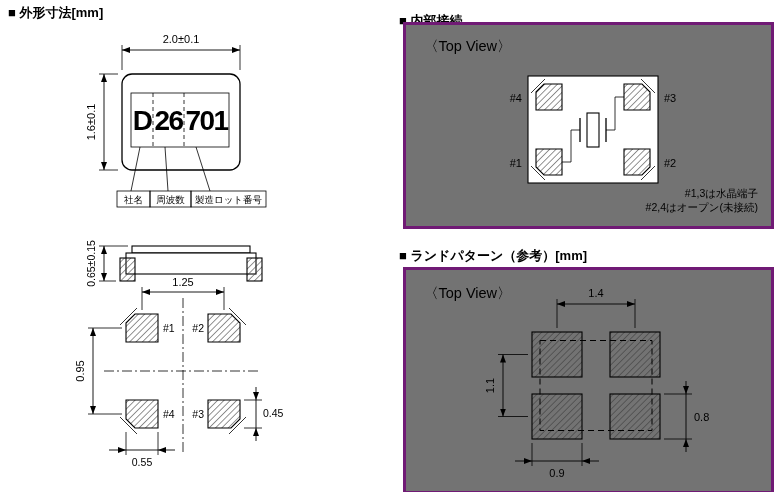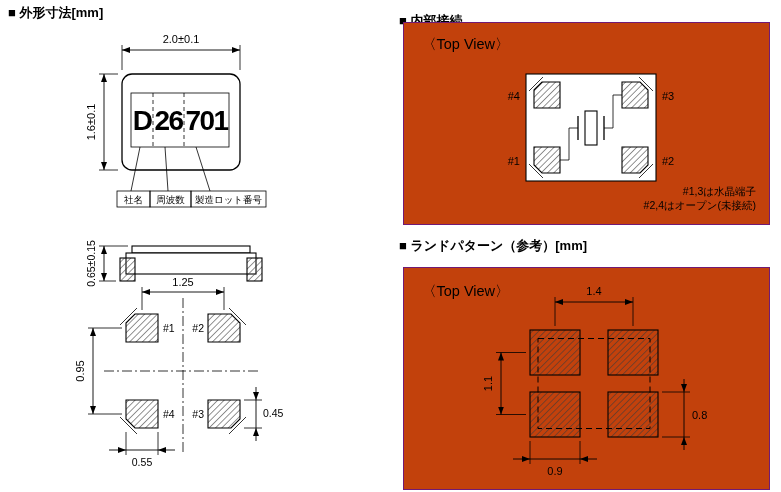--- a/index.html
+++ b/index.html
@@ -1,20 +1,20 @@
 <!DOCTYPE html>
 <html><head>
 <meta charset="utf-8">
 <style>
   html,body{margin:0;padding:0;background:#fff;}
   .page{position:relative;width:781px;height:492px;background:#ffffff;overflow:hidden;
         font-family:"Liberation Sans","DejaVu Sans",sans-serif;color:#000;}
   .abs{position:absolute;}
   .sec-title{position:absolute;font-size:13px;font-weight:bold;white-space:nowrap;}
-  .panel{position:absolute;border:1px solid #701a75;background:#c2410c;}
+  .panel{position:absolute;border:3px solid #701a75;background:#737373;}
   svg text{font-family:"Liberation Sans","DejaVu Sans",sans-serif;fill:#000;}
   .t-dim{font-size:11px;}
   .t-sm{font-size:10.5px;}
   .t-mark{font-size:28px;font-weight:bold;letter-spacing:-1.5px;}
   .t-legend{font-size:9.5px;}
   .t-view{font-size:14.5px;}
   .t-note{font-size:10.5px;}
   .ln{stroke:#000;stroke-width:1.3;fill:none;}
   .ln-thin{stroke:#000;stroke-width:0.8;fill:none;}
   .ln-dim{stroke:#000;stroke-width:0.9;fill:none;}
@@ -169,21 +169,21 @@
         <text class="t-dim" x="258" y="77">#3</text>
         <text class="t-dim" x="116" y="142" text-anchor="end">#1</text>
         <text class="t-dim" x="258" y="142">#2</text>
       </g>
 
       <text class="t-note" x="352" y="172" text-anchor="end">#1,3は水晶端子</text>
       <text class="t-note" x="352" y="186" text-anchor="end">#2,4はオープン(未接続)</text>
     </svg>
   </div>
 
-  <div class="sec-title" style="left:399px;top:237px">■ ランドパターン（参考）[mm]</div>
+  <div class="sec-title" style="left:399px;top:247px">■ ランドパターン（参考）[mm]</div>
 
   <div class="panel" style="left:403px;top:267px;width:365px;height:221px">
     <svg width="365" height="221">
       <text class="t-view" x="18" y="28">〈Top View〉</text>
 
       <g>
         <rect class="pad" x="126" y="62" width="50" height="45"></rect>
         <rect class="pad" x="204" y="62" width="50" height="45"></rect>
         <rect class="pad" x="126" y="124" width="50" height="45"></rect>
         <rect class="pad" x="204" y="124" width="50" height="45"></rect>

